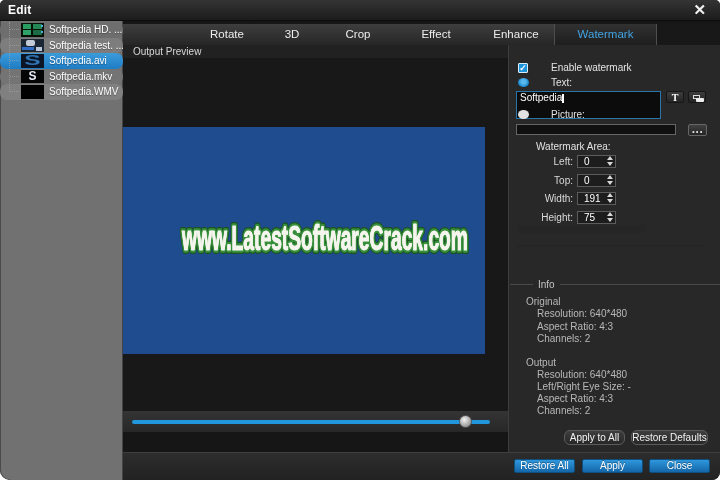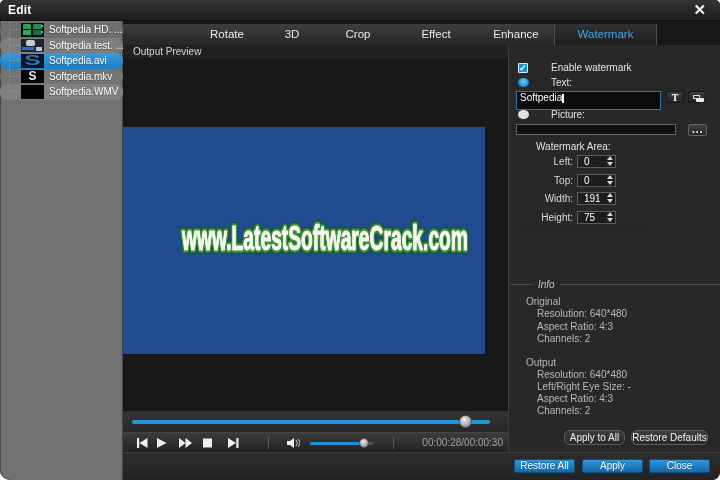--- a/index.html
+++ b/index.html
@@ -59,21 +59,21 @@
 
   
   #panel { left:508px; top:45px; width:212px; height:407px; background:#282828;
            border-left:1px solid #3d3d3d; font-size:10px; color:#e3e3e3;}
   .pl { position:absolute; white-space:nowrap;padding-left:19px; }
   #cb { left:9px; top:17.5px; width:10px; height:10px; background:#1f93d9; border:1px solid #d9ecf8;
         border-radius:1px; color:#fff; font-size:9px; line-height:9px; text-align:center; font-weight:bold;}
   .radio { position:absolute; left:9px; width:10px; height:10px; border-radius:50%; }
   #r1 { left:8.5px; top:33px; width:11px; height:9px; background:radial-gradient(circle at 50% 42%, #5ab8ec 0 2px, #1585cd 70%); border:0;}
   #r2 { left:8.5px; top:65px; width:11px; height:9px; background:#e2e2e2; border:0;}
-  #tin { left:7px; top:46px; width:145px; height:19px; background:#0c0c0c; border:1px solid #2a74a8;
+  #tin { left:7px; top:46px; width:145px; height:28px; background:#0c0c0c; border:1px solid #2a74a8;
          color:#fff; font-size:10px; line-height:10px; padding:0 0 0 3px;}
   .sqbtn { position:absolute; width:18px; height:12px; background:linear-gradient(#3d3d3d,#252525);
            border:1px solid #161616; border-radius:2px; color:#fff; text-align:center;}
   #bt { left:157px; top:46px; font-family:"Liberation Serif",serif; font-weight:bold; font-size:10px; line-height:11px;}
   #bp { left:179px; top:46px; }
   #bp i { position:absolute; left:4px; top:2.5px; width:7px; height:4.5px; border:1px solid #dcdcdc; }
   #bp b { position:absolute; left:7px; top:5.5px; width:7.5px; height:4px; background:#ededed; border-radius:1px;}
   #pin { left:7px; top:79px; width:160px; height:11px; background:#101010; border:1px solid #666;}
   #bd { left:179px; top:78.5px; height:12px; font-size:12px; font-weight:bold; letter-spacing:.5px; line-height:9px; border:1px solid #666;
         background:linear-gradient(#414141,#252525); color:#ddd;}
@@ -81,21 +81,21 @@
   .srow .lab { position:absolute; left:0; width:64px; text-align:right; line-height:13px; color:#dadada;}
   .srow .box { position:absolute; left:68px; top:0; width:39px; height:13px; background:#1d1d1d;
                border:1px solid #5c5c5c; }
   .srow .box span { position:absolute; left:6px; top:0; line-height:11px; color:#fff; }
   .srow .box .up   { position:absolute; right:2px; top:0px;  width:0; height:0;
                      border-left:3px solid transparent; border-right:3px solid transparent;
                      border-bottom:4px solid #d8d8d8;}
   .srow .box .dn   { position:absolute; right:2px; bottom:1px; width:0; height:0;
                      border-left:3px solid transparent; border-right:3px solid transparent;
                      border-top:4px solid #d8d8d8;}
-  #legend { left:1px; top:239px; width:210px; height:0; border-top:1px solid #4a4a4a;font-style:italic;}
+  #legend { left:1px; top:239px; width:210px; height:0; border-top:1px solid #4a4a4a;}
   #legend span { position:absolute; left:23px; top:-6px; background:#282828; padding:0 5px;
                  color:#c3c3c3; font-size:10px; line-height:11px;}
   .info { position:absolute; color:#b8b8b8; font-size:10px; line-height:11px; white-space:nowrap;}
   .dkbtn { position:absolute; top:385px; height:15px; background:linear-gradient(#3e3e3e,#272727);
            border:1px solid #5c5c5c; border-radius:6px; color:#f2f2f2; font-size:10px;
            text-align:center; line-height:13px;}
 
   
   #bottom { left:123px; top:452px; width:597px; height:28px; background:linear-gradient(#2d2d2d,#222);
             border-top:1px solid #3e3e3e; border-radius:0 0 8px 0;}
@@ -177,39 +177,20 @@
       <text x="202" y="123" text-anchor="middle" font-family="Liberation Sans, sans-serif" font-size="34.5" font-weight="bold" textLength="286" lengthAdjust="spacingAndGlyphs" fill="#f5f5ee" stroke="#38903c" stroke-width="5.6" stroke-linejoin="round" paint-order="stroke">www.LatestSoftwareCrack.com</text>
       <text x="202" y="123" text-anchor="middle" font-family="Liberation Sans, sans-serif" font-size="34.5" font-weight="bold" textLength="286" lengthAdjust="spacingAndGlyphs" fill="#f5f5ee" stroke="#f5f5ee" stroke-width="1" stroke-linejoin="round">www.LatestSoftwareCrack.com</text>
     </svg>
   </div>
 
   <div id="seek" class="abs">
     <div id="strack" class="abs"></div>
     <div id="sthumb" class="abs"></div>
   </div>
 
-  <div id="ctrl" class="abs">
-    <svg class="abs" style="left:13px;top:3.5px" width="120" height="12" fill="#f0f0f0">
-      <path d="M1 1h2.2v10h-2.2z M11.5 1v10l-8-5z"></path>
-      <path d="M21 1l9.5 5l-9.5 5z"></path>
-      <path d="M43 1l6.5 5l-6.5 5z M49.5 1l6.5 5l-6.5 5z"></path>
-      <path d="M67 1.5h9v9h-9z"></path>
-      <path d="M92 1l8 5l-8 5z M100.3 1h2.2v10h-2.2z"></path>
-    </svg>
-    <div class="sep" style="left:145px"></div>
-    <svg class="abs" style="left:163px;top:4px" width="14" height="12">
-      <path d="M1 4h3l4-3v10l-4-3h-3z" fill="#f0f0f0"></path>
-      <path d="M10 3q3 3 0 6 M12 2q4 4 0 8" stroke="#cfcfcf" stroke-width="1" fill="none"></path>
-    </svg>
-    <div id="vtrack" class="abs"></div>
-    <div id="vfill" class="abs"></div>
-    <div id="vthumb" class="abs"></div>
-    <div class="sep" style="left:270px"></div>
-    <div id="time">00:00:28/00:00:30</div>
-  </div>
 
   <div id="panel" class="abs">
     <div id="cb" class="abs">✓</div>
     <div class="pl" style="left:23px;top:17px">Enable watermark</div>
     <div id="r1" class="radio"></div>
     <div class="pl" style="left:23px;top:32px">Text:</div>
     <div id="tin" class="abs" style="line-height:11px">Softpedia<span style="display:inline-block;width:2px;height:9px;background:#fff;vertical-align:-1.5px"></span></div>
     <div id="bt" class="sqbtn">T</div>
     <div id="bp" class="sqbtn">
         <i></i>

